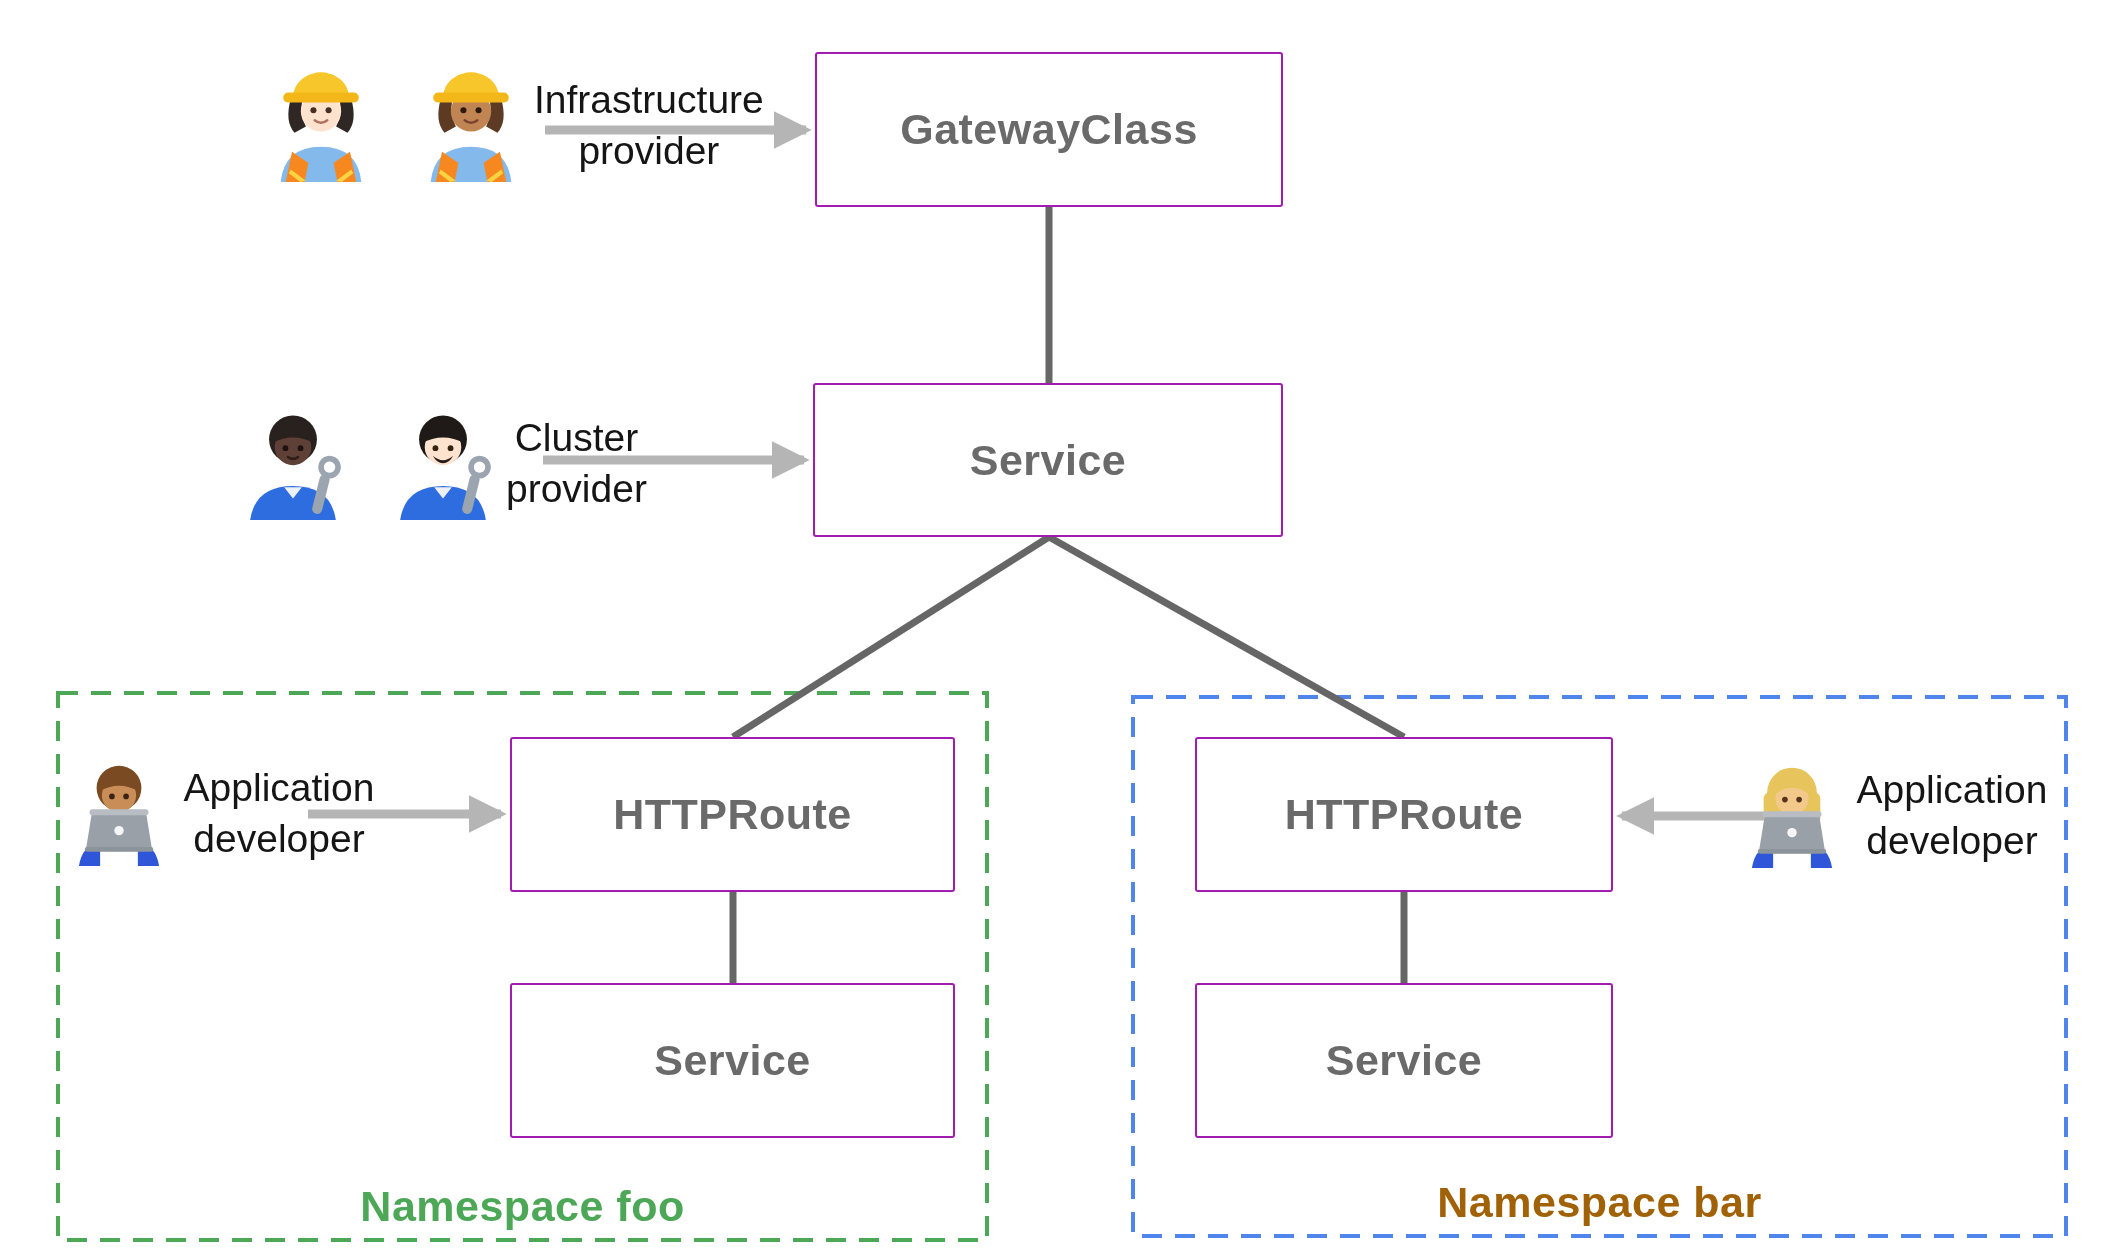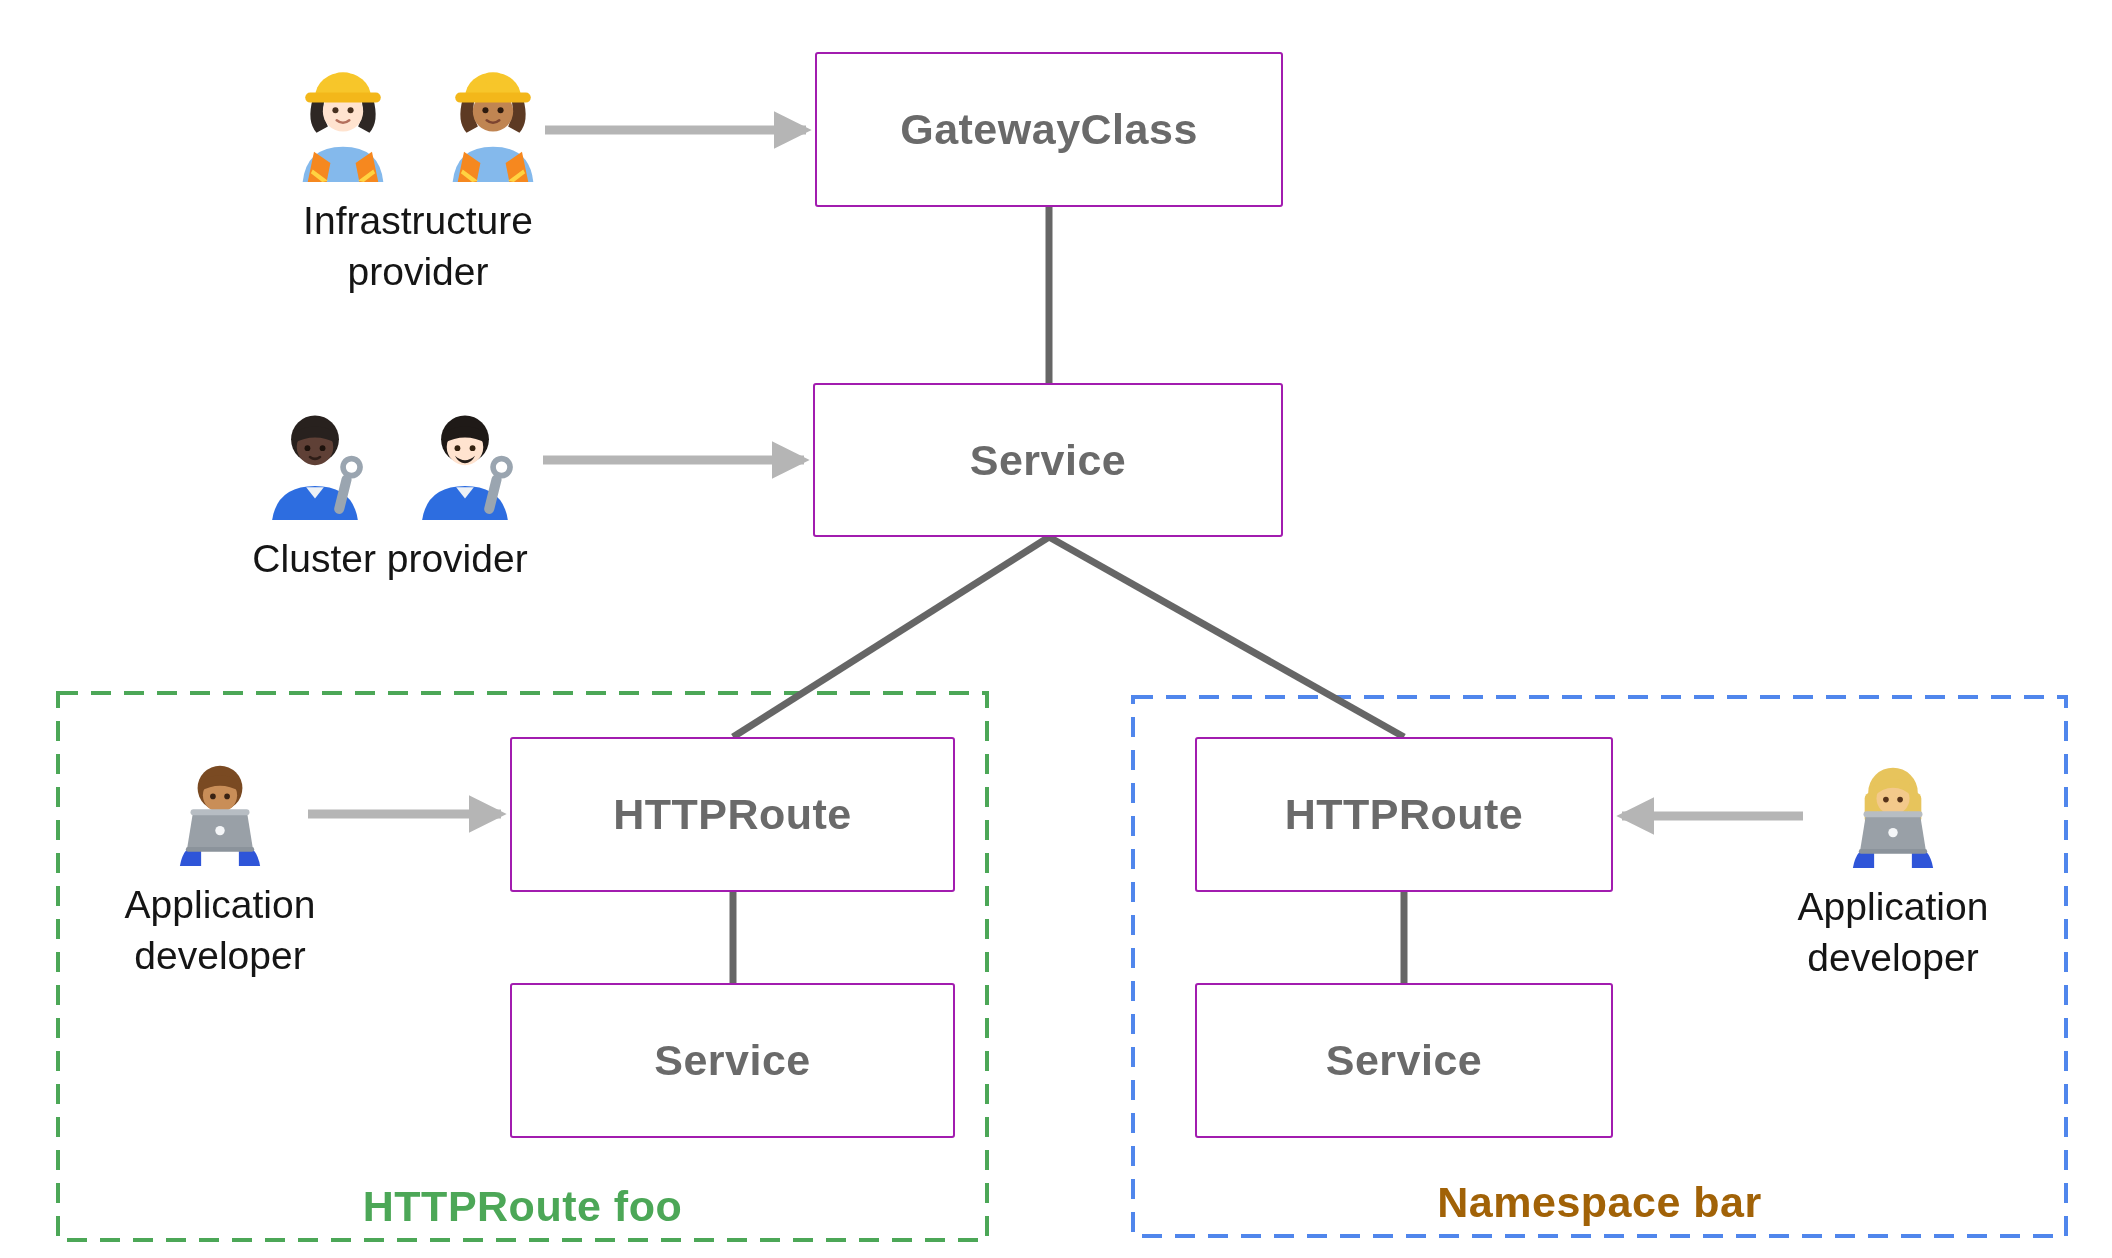--- a/index.html
+++ b/index.html
@@ -5,21 +5,21 @@
   html,body{margin:0;padding:0;background:#ffffff;}
   .stage{position:relative;width:2112px;height:1258px;background:#ffffff;overflow:hidden;
          font-family:"Liberation Sans",sans-serif;}
   svg.overlay{position:absolute;left:0;top:0;width:2112px;height:1258px;pointer-events:none;}
   .connector{stroke:#666666;stroke-width:7;fill:none;}
   .arrow{stroke:#b5b5b5;stroke-width:9;fill:none;}
   .ns-rect{fill:none;stroke-width:4;}
   .node{position:absolute;box-sizing:border-box;background:#ffffff;border:2px solid #a21caf;
         border-radius:3px;display:flex;align-items:center;justify-content:center;
         font-weight:bold;font-size:43px;color:#6a6a6a;letter-spacing:0.5px;}
-  .actor{position:absolute;display:flex;flex-direction:column;align-items:center;width:320px;}
+  .actor{position:absolute;display:flex;flex-direction:row;align-items:center;width:320px;}
   .actor-icons{display:flex;gap:24px;align-items:flex-end;}
   .emoji{width:126px;height:126px;display:block;}
   .emoji.small{width:118px;height:118px;}
   .actor-label{margin-top:14px;font-size:39px;line-height:1.3;color:#151515;text-align:center;}
   .ns-label{position:absolute;text-align:center;font-weight:bold;font-size:43px;letter-spacing:0.5px;}
   .defs{position:absolute;width:0;height:0;overflow:hidden;}
 </style>
 </head>
 <body>
 
@@ -94,21 +94,21 @@
 
   <div class="actor" style="left:1733px;top:750px;">
     <div class="actor-icons">
       <svg class="emoji small" viewBox="0 0 100 100">
           <use href="#technologist-woman-icon"></use>
         </svg>
     </div>
     <div class="actor-label">Application developer</div>
   </div>
 
-  <div class="ns-label" style="left: 58px; top: 1182px; width: 929px; color: rgb(76, 167, 87);">HTTPRoute foo</div>
+  <div class="ns-label" style="left: 58px; top: 1182px; width: 929px; color: rgb(76, 167, 87);">Namespace foo</div>
 
   <div class="ns-label" style="left: 1133px; top: 1178px; width: 933px; color: #a16207;">Namespace bar</div>
 
   <svg class="defs" aria-hidden="true">
     <defs>
       <symbol id="worker-woman-light-icon" viewBox="0 0 100 100">
         <path d="M26,34 q-5,18 3,27 l9,-5 q-5,-10 -3,-20 z" fill="#2e2724"></path>
         <path d="M74,34 q5,18 -3,27 l-9,-5 q5,-10 3,-20 z" fill="#2e2724"></path>
         <circle cx="50" cy="44" r="16" fill="#ffe3cf"></circle>
         <circle cx="44" cy="43" r="2.4" fill="#47301f"></circle>

